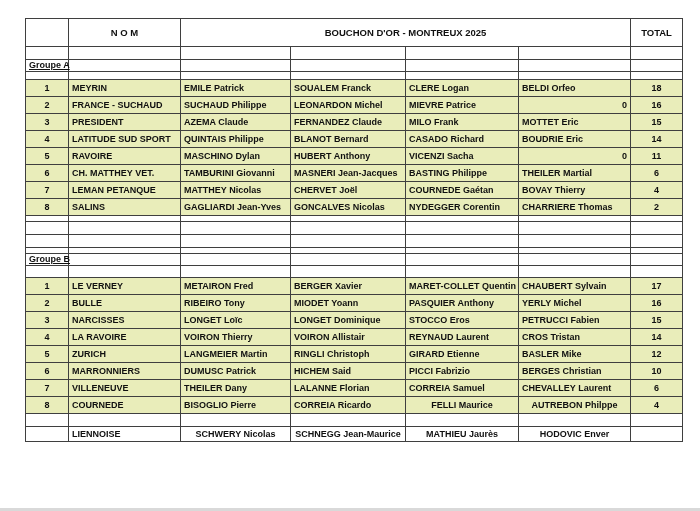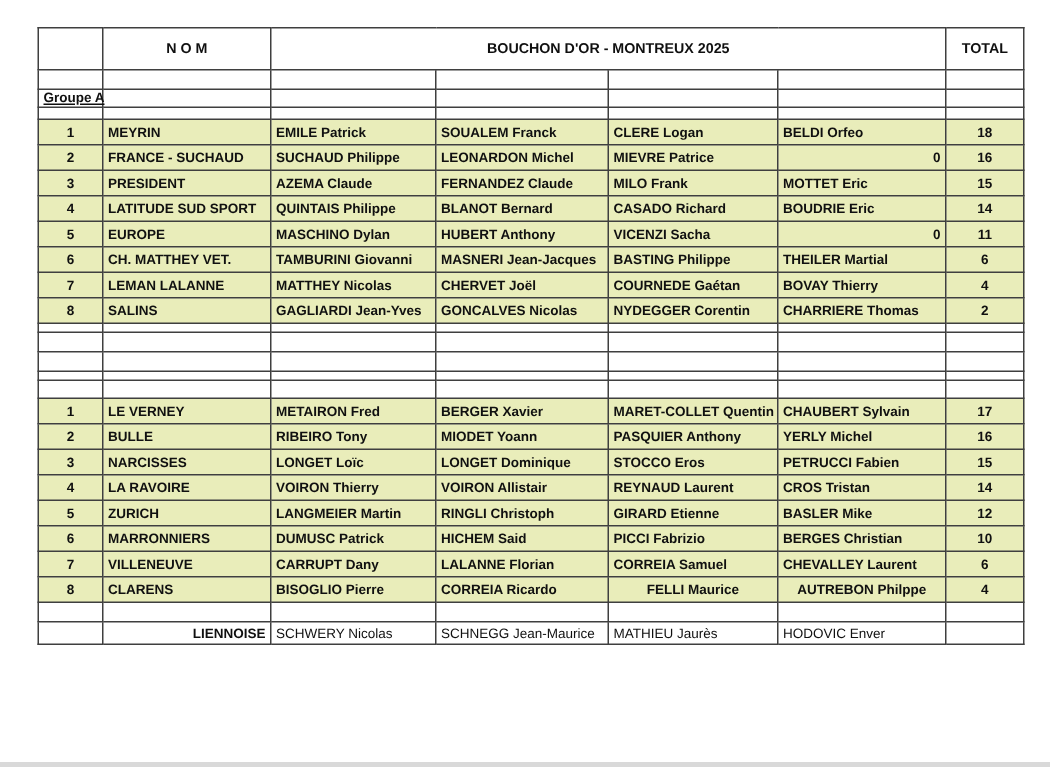--- a/index.html
+++ b/index.html
@@ -23,22 +23,22 @@
     font-weight:700;
   }
   .r-header td{height:27px;font-size:9.5px;}
   .r-sp12 td{height:11px;}
   .r-sp13 td{height:12px;}
   .r-sp8 td{height:7px;}
   .r-sp6 td{height:5px;}
   .r-label td{height:11px;margin-top:40px;}
   .r-data td{height:16px;background:#e9edba;}
   .r-elimlabel td{height:12px;}
-  .r-elim td{height:14px;font-weight:400;text-align:left;}
-  .r-elim td.club{font-weight:700;text-align:right;}
+  .r-elim td{height:14px;font-weight:700;text-align:center;}
+  .r-elim td.club{font-weight:700;text-align:left;}
   .center{text-align:center;}
   .right{text-align:right;}
   .left{text-align:left;}
   .group-label{text-decoration:underline;}
 </style>
 </head>
 <body>
 
 <div class="page">
   <table class="sheet">
@@ -120,39 +120,39 @@
           <td class="center">4</td>
           <td class="left club">LATITUDE SUD SPORT</td>
           <td class="left">QUINTAIS Philippe</td>
           <td class="left">BLANOT Bernard</td>
           <td class="left">CASADO Richard</td>
           <td class="left">BOUDRIE Eric</td>
           <td class="center">14</td>
         </tr>
         <tr class="r-data">
           <td class="center">5</td>
-          <td class="left club">EUROPE</td>
+          <td class="left club">RAVOIRE</td>
           <td class="left">MASCHINO Dylan</td>
           <td class="left">HUBERT Anthony</td>
           <td class="left">VICENZI Sacha</td>
           <td class="right">0</td>
           <td class="center">11</td>
         </tr>
         <tr class="r-data">
           <td class="center">6</td>
           <td class="left club">CH. MATTHEY VET.</td>
           <td class="left">TAMBURINI Giovanni</td>
           <td class="left">MASNERI Jean-Jacques</td>
           <td class="left">BASTING Philippe</td>
           <td class="left">THEILER Martial</td>
           <td class="center">6</td>
         </tr>
         <tr class="r-data">
           <td class="center">7</td>
-          <td class="left club">LEMAN LALANNE</td>
+          <td class="left club">LEMAN PETANQUE</td>
           <td class="left">MATTHEY Nicolas</td>
           <td class="left">CHERVET Joël</td>
           <td class="left">COURNEDE Gaétan</td>
           <td class="left">BOVAY Thierry</td>
           <td class="center">4</td>
         </tr>
         <tr class="r-data">
           <td class="center">8</td>
           <td class="left club">SALINS</td>
           <td class="left">GAGLIARDI Jean-Yves</td>
@@ -193,20 +193,29 @@
         </tr>
       <tr class="r-sp6">
           <td></td>
           <td></td>
           <td></td>
           <td></td>
           <td></td>
           <td></td>
           <td></td>
         </tr>
+      <tr class="r-label">
+        <td class="group-label left">Groupe B</td>
+        <td></td>
+          <td></td>
+          <td></td>
+          <td></td>
+          <td></td>
+          <td></td>
+      </tr>
       <tr class="r-sp12">
           <td></td>
           <td></td>
           <td></td>
           <td></td>
           <td></td>
           <td></td>
           <td></td>
         </tr>
     </tbody>
@@ -262,29 +271,29 @@
           <td class="left club">MARRONNIERS</td>
           <td class="left">DUMUSC Patrick</td>
           <td class="left">HICHEM Said</td>
           <td class="left">PICCI Fabrizio</td>
           <td class="left">BERGES Christian</td>
           <td class="center">10</td>
         </tr>
         <tr class="r-data">
           <td class="center">7</td>
           <td class="left club">VILLENEUVE</td>
-          <td class="left">CARRUPT Dany</td>
+          <td class="left">THEILER Dany</td>
           <td class="left">LALANNE Florian</td>
           <td class="left">CORREIA Samuel</td>
           <td class="left">CHEVALLEY Laurent</td>
           <td class="center">6</td>
         </tr>
         <tr class="r-data">
           <td class="center">8</td>
-          <td class="left club">CLARENS</td>
+          <td class="left club">COURNEDE</td>
           <td class="left">BISOGLIO Pierre</td>
           <td class="left">CORREIA Ricardo</td>
           <td class="center">FELLI Maurice</td>
           <td class="center">AUTREBON Philppe</td>
           <td class="center">4</td>
         </tr>
       </tbody>
 
     <tbody>
       <tr class="r-sp13">

